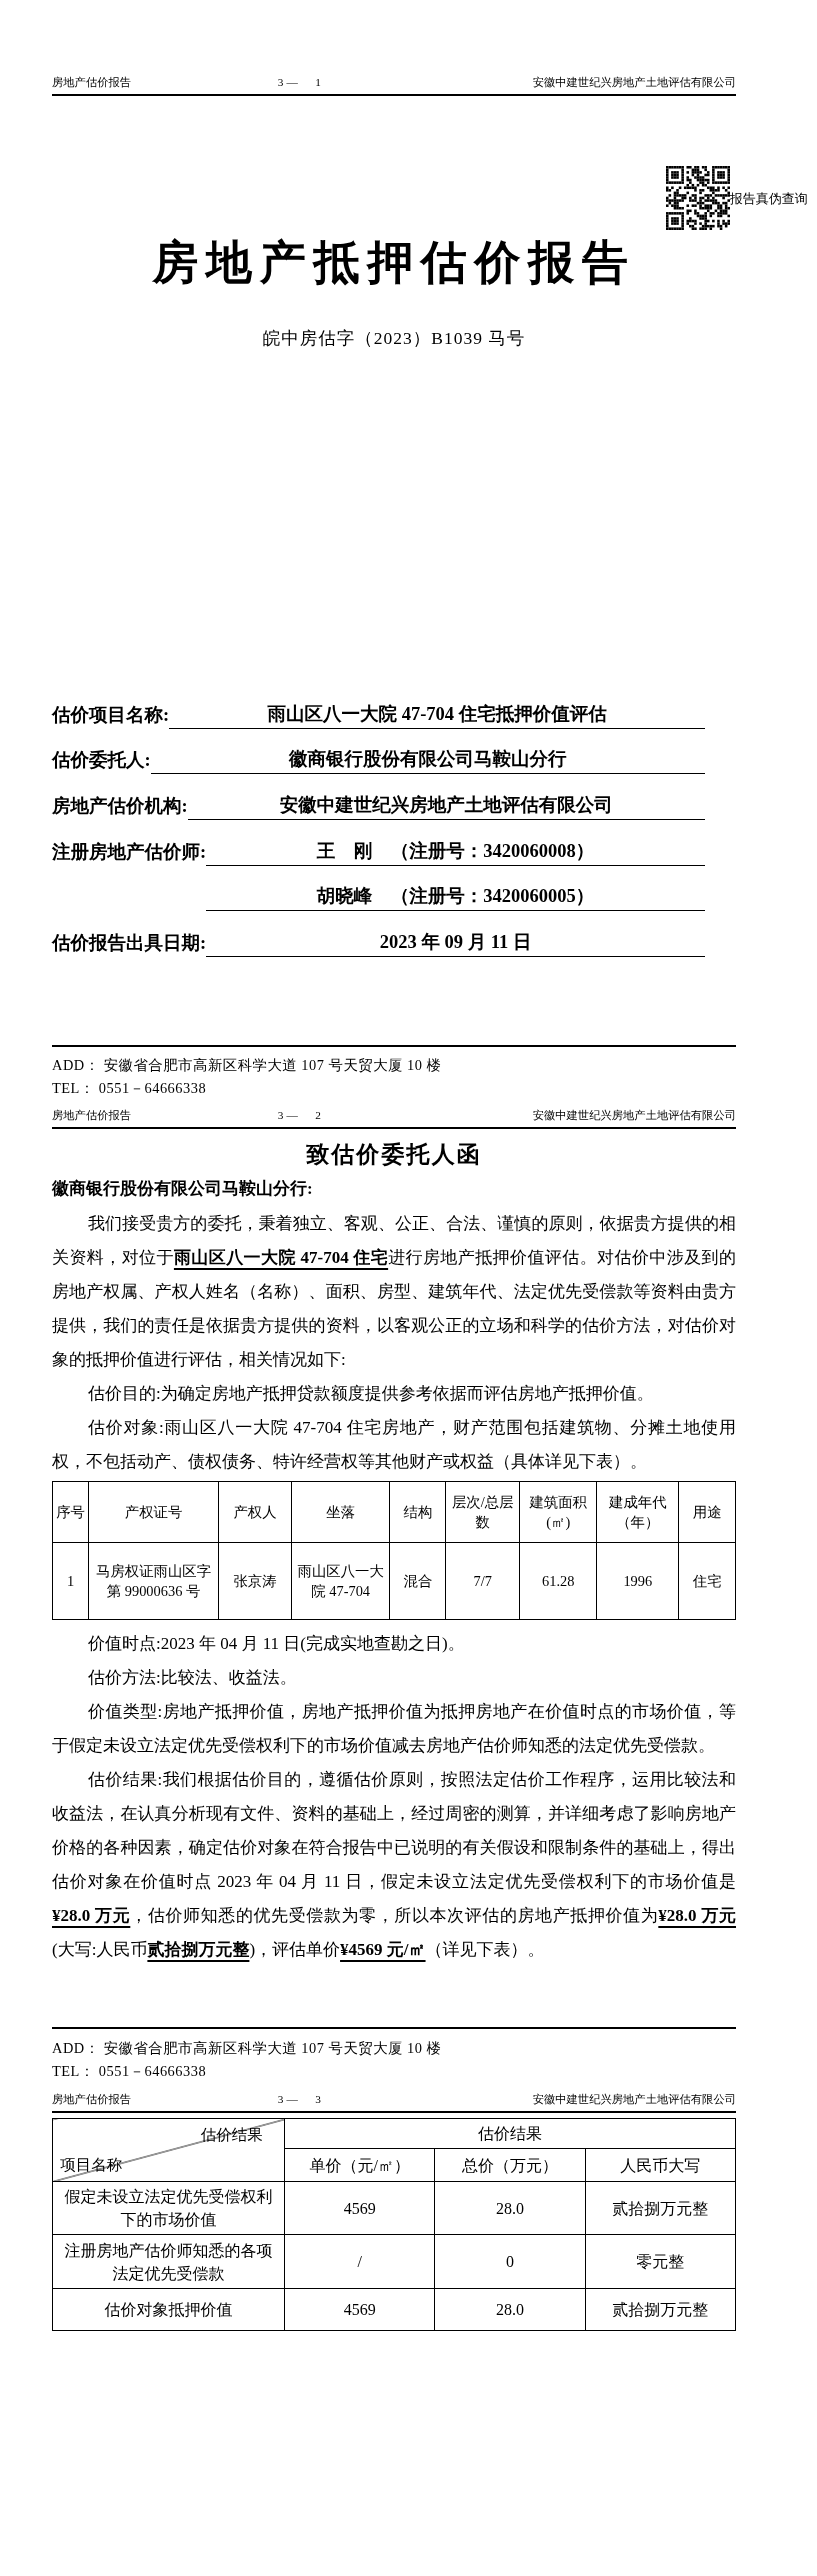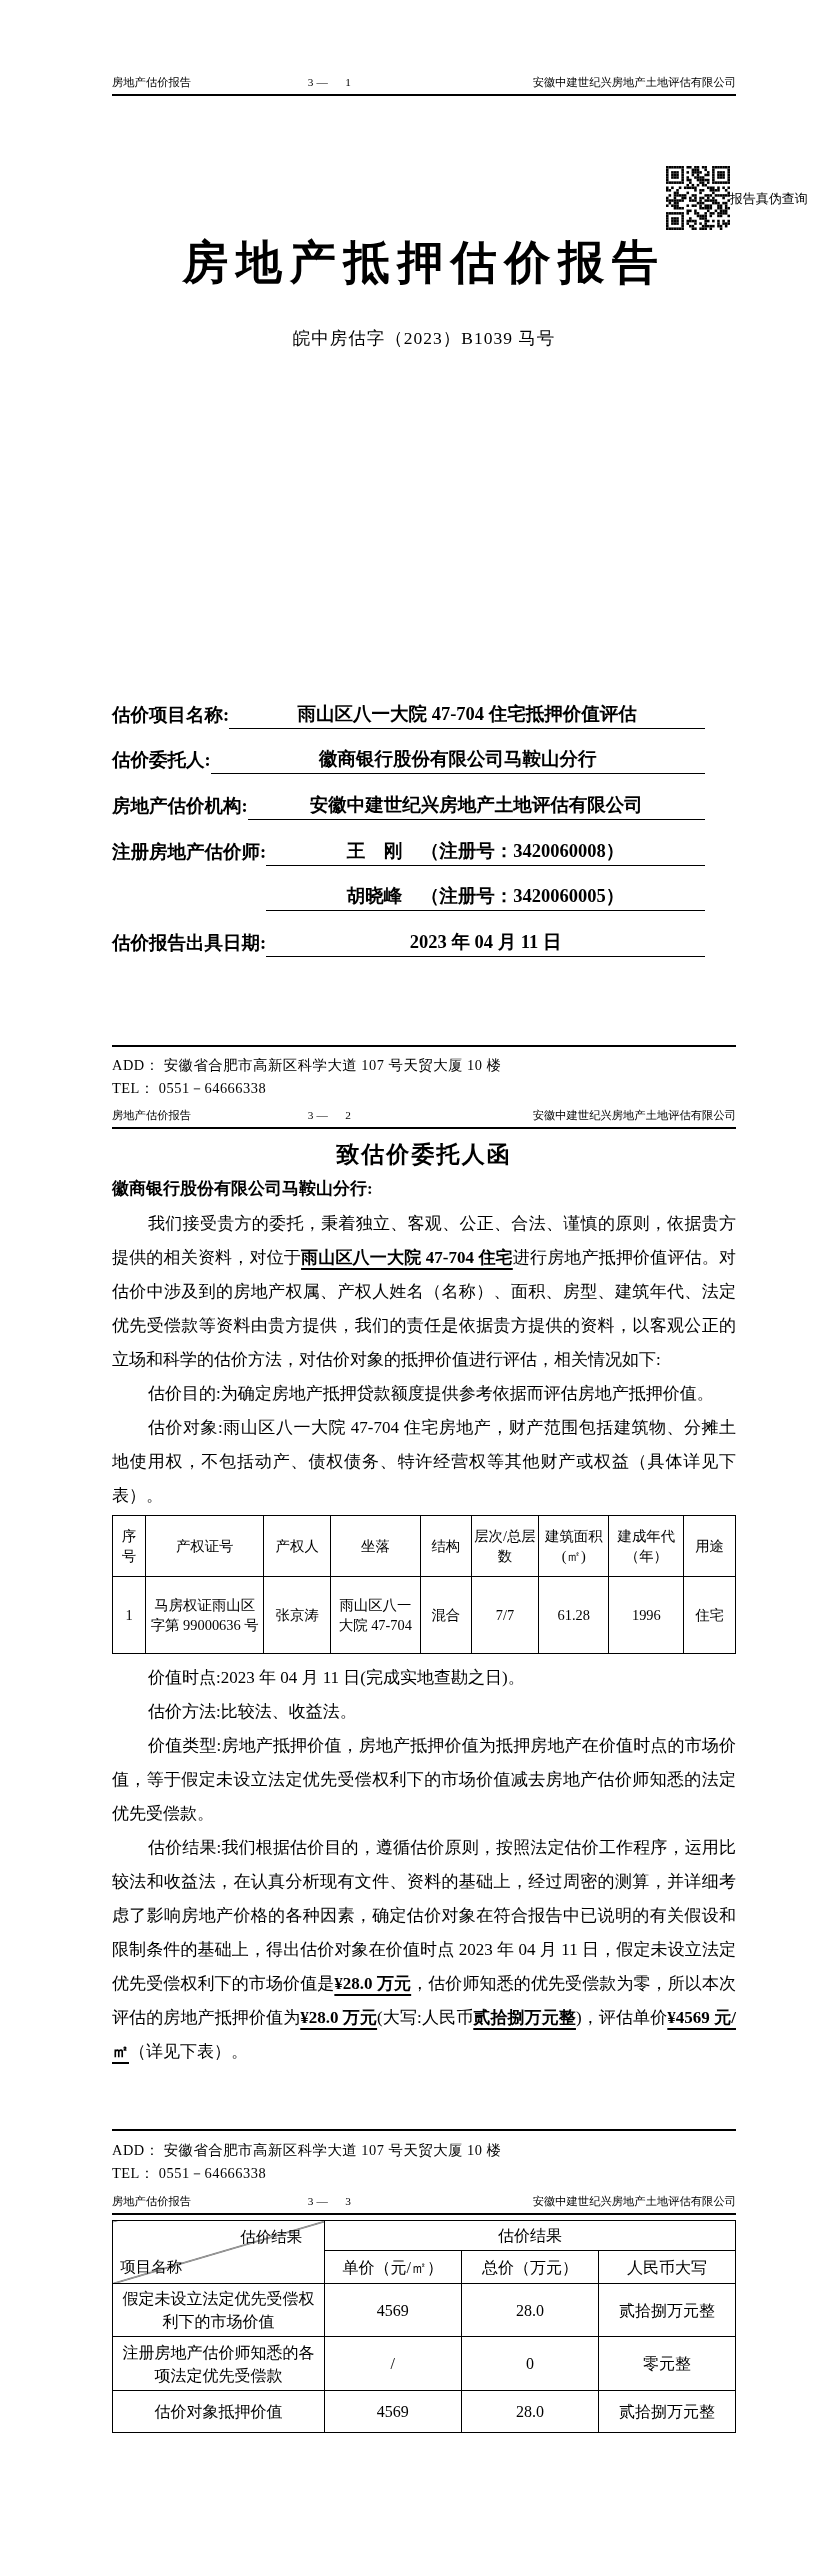--- a/index.html
+++ b/index.html
@@ -2,21 +2,21 @@
 <html style="font-size:8.2px"><head>
 <meta charset="utf-8">
 <style>
   * { margin:0; padding:0; box-sizing:border-box; }
   html,body { background:#ffffff; }
   body {
     width:818px; min-height:3300px; margin:0 auto;
     font-family:"Liberation Serif","DejaVu Serif",serif;
     color:#000;
   }
-  .doc { width:818px; padding:0 82px 0 112px; overflow:hidden; }
+  .doc { width:818px; padding:0 82px 0 52px; overflow:hidden; }
 
   
   .page-header {
     display:flex; justify-content:space-between; align-items:flex-end;
     font-size:11.3px; line-height:13.4px;
     border-bottom:2.1px solid #000; padding-bottom:4.6px;
   }
   .page-header .hc { padding-right:62px; letter-spacing:3.1px; }
 
   
@@ -442,21 +442,21 @@
     <div class="field-row">
       <span class="flabel">注册房地产估价师:</span>
       <span class="fvalue">王　刚　（注册号：3420060008）</span>
     </div>
     <div class="field-row">
       <span class="flabel ghost">注册房地产估价师:</span>
       <span class="fvalue">胡晓峰　（注册号：3420060005）</span>
     </div>
     <div class="field-row">
       <span class="flabel">估价报告出具日期:</span>
-      <span class="fvalue">2023 年 04 月 11 日</span>
+      <span class="fvalue">2023 年 09 月 11 日</span>
     </div>
   </div>
 
   <div class="page-footer footer-1">
     <div>ADD： 安徽省合肥市高新区科学大道 107 号天贸大厦 10 楼</div>
     <div>TEL： 0551－64666338</div>
   </div>
 
   <div class="page-header header-2">
     <span>房地产估价报告</span>

